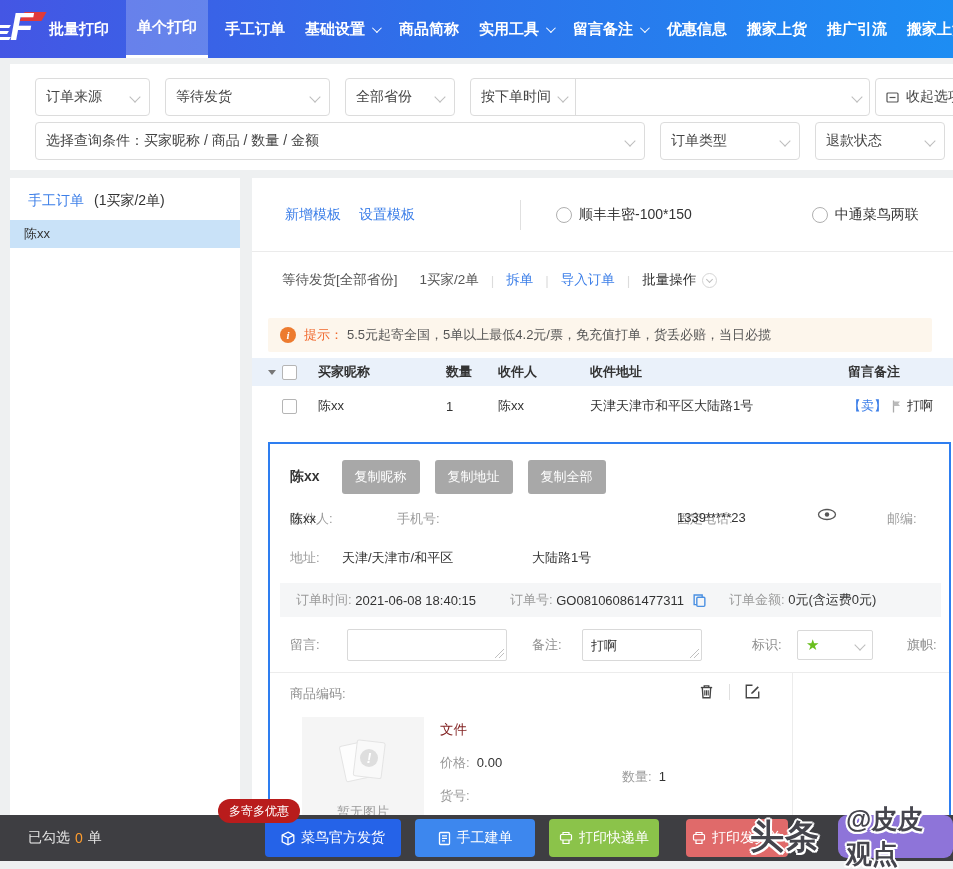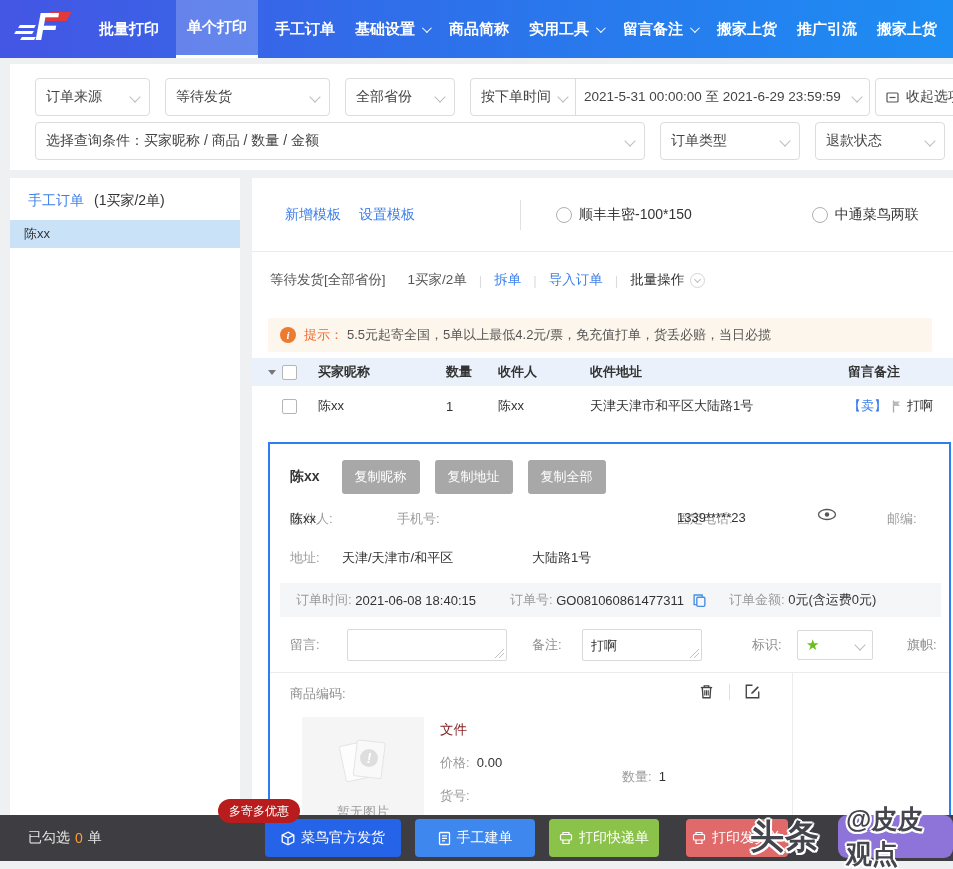--- a/index.html
+++ b/index.html
@@ -56,21 +56,21 @@
   .templatebar { position:absolute; left:0; top:0; right:0; height:74px; border-bottom:1px solid #ebebeb;
     display:flex; align-items:center; }
   .tb-link { color:#3d7fe8; font-size:14px; cursor:pointer; }
   .tb-link.l1 { margin-left:33px; } .tb-link.l2 { margin-left:18px; }
   .tb-divider { width:1px; height:30px; background:#e0e0e0; margin-left:105px; }
   .radio-group { display:flex; align-items:center; margin-left:35px; font-size:14px; color:#333; }
   .radio-group.g2 { margin-left:120px; }
   .radio-circle { width:16px; height:16px; border:1px solid #b0b0b0; border-radius:50%; background:#fff; margin-right:7px; flex:none; }
 
   .toolbar { position:absolute; left:0; top:87px; right:0; height:30px; display:flex; align-items:center; font-size:13.5px; color:#555; }
-  .tl-status { margin-left:18px; }
+  .tl-status { margin-left:30px; }
   .tl-count { margin-left:22px; color:#555; }
   .tl-sep { color:#dcdcdc; margin:0 12px; }
   .tl-link { color:#3d7fe8; cursor:pointer; }
   .tl-batch { color:#333; cursor:pointer; display:flex; align-items:center; }
   .circle-chev { width:15px; height:15px; border:1px solid #d5d5d5; border-radius:50%; margin-left:6px; display:flex; align-items:center; justify-content:center; }
   .circle-chev .chev { width:5px; height:5px; margin-top:-2px; }
 
   .notice { position:absolute; left:16px; top:140px; width:664px; height:34px; background:#fdf6ec; border-radius:2px;
     display:flex; align-items:center; padding-left:12px; font-size:13px; color:#555; }
   .info-i { width:16px; height:16px; border-radius:50%; background:#ed7b2f; color:#fff; font-size:11px; font-weight:bold; font-style:italic;
@@ -176,20 +176,23 @@
         </div>
       <div class="nav-item">
           <span>实用工具</span>
           <span class="nav-chev"></span>
         </div>
       <div class="nav-item">
           <span>留言备注</span>
           <span class="nav-chev"></span>
         </div>
       <div class="nav-item">
+          <span>优惠信息</span>
+        </div>
+      <div class="nav-item">
           <span>搬家上货</span>
         </div>
       <div class="nav-item">
           <span>推广引流</span>
         </div>
       <div class="nav-item">
           <span>搬家上货</span>
         </div>
     </div>
   </div>
@@ -206,21 +209,20 @@
     <div class="fbox r1 fb-prov">
         <span>全部省份</span>
         <span class="chev"></span>
       </div>
     <div class="fbox r1 fb-date">
       <span class="seg1">
           <span>按下单时间</span>
           <span class="chev"></span>
         </span>
       <span class="seg2">
-          <span>2021-5-31 00:00:00 至 2021-6-29 23:59:59</span>
           <span class="chev"></span>
         </span>
     </div>
     <div class="fbox r1 fb-collapse">
       <svg width="13" height="13" viewBox="0 0 13 13">
           <rect x="1" y="2" width="11" height="9" rx="1" fill="none" stroke="#555" stroke-width="1.2"></rect>
           <path d="M3.5 6.5h6" stroke="#555" stroke-width="1.2"></path>
         </svg>
       <span>收起选项</span>
     </div>

